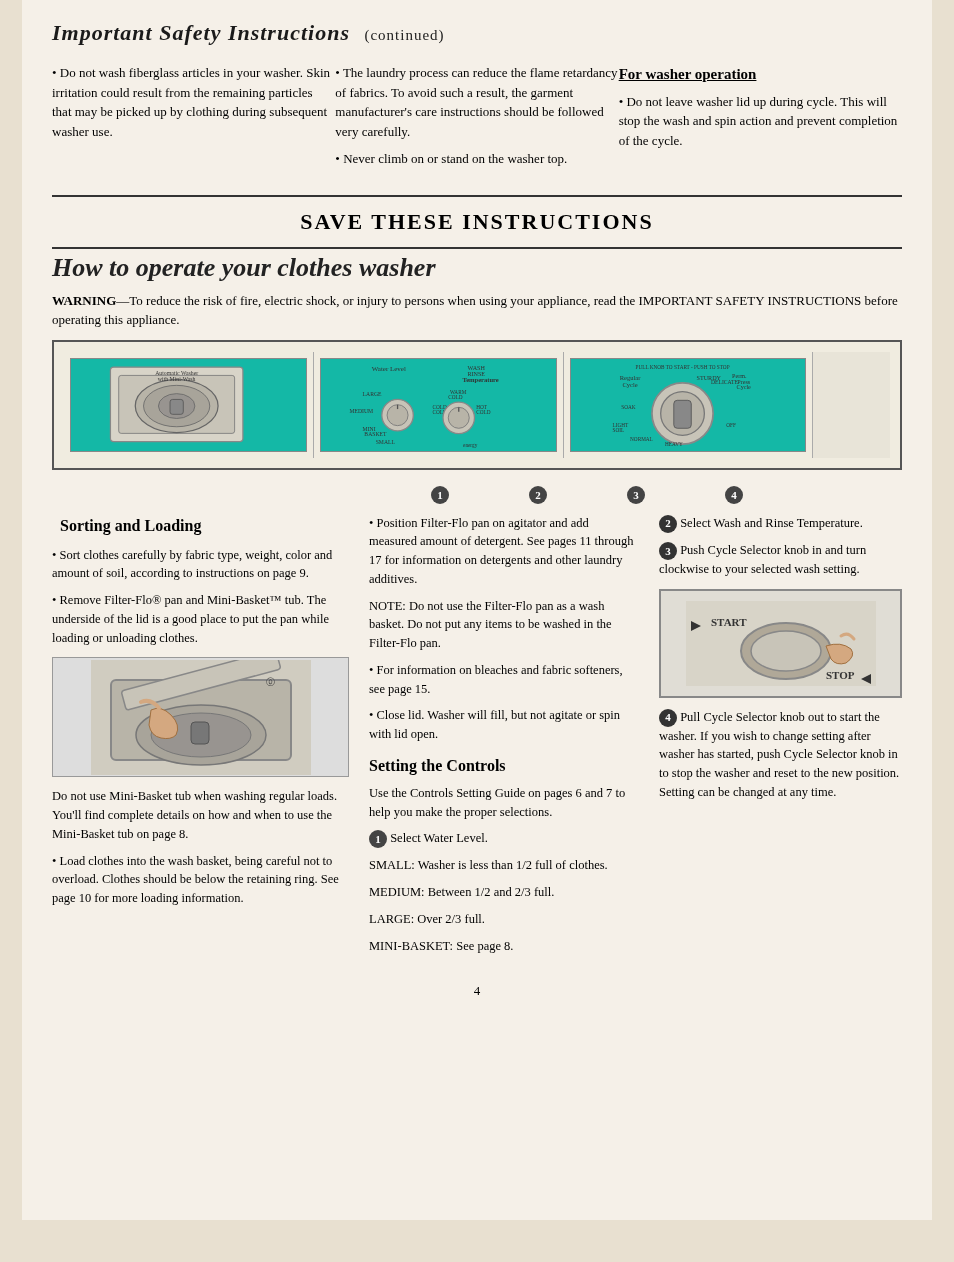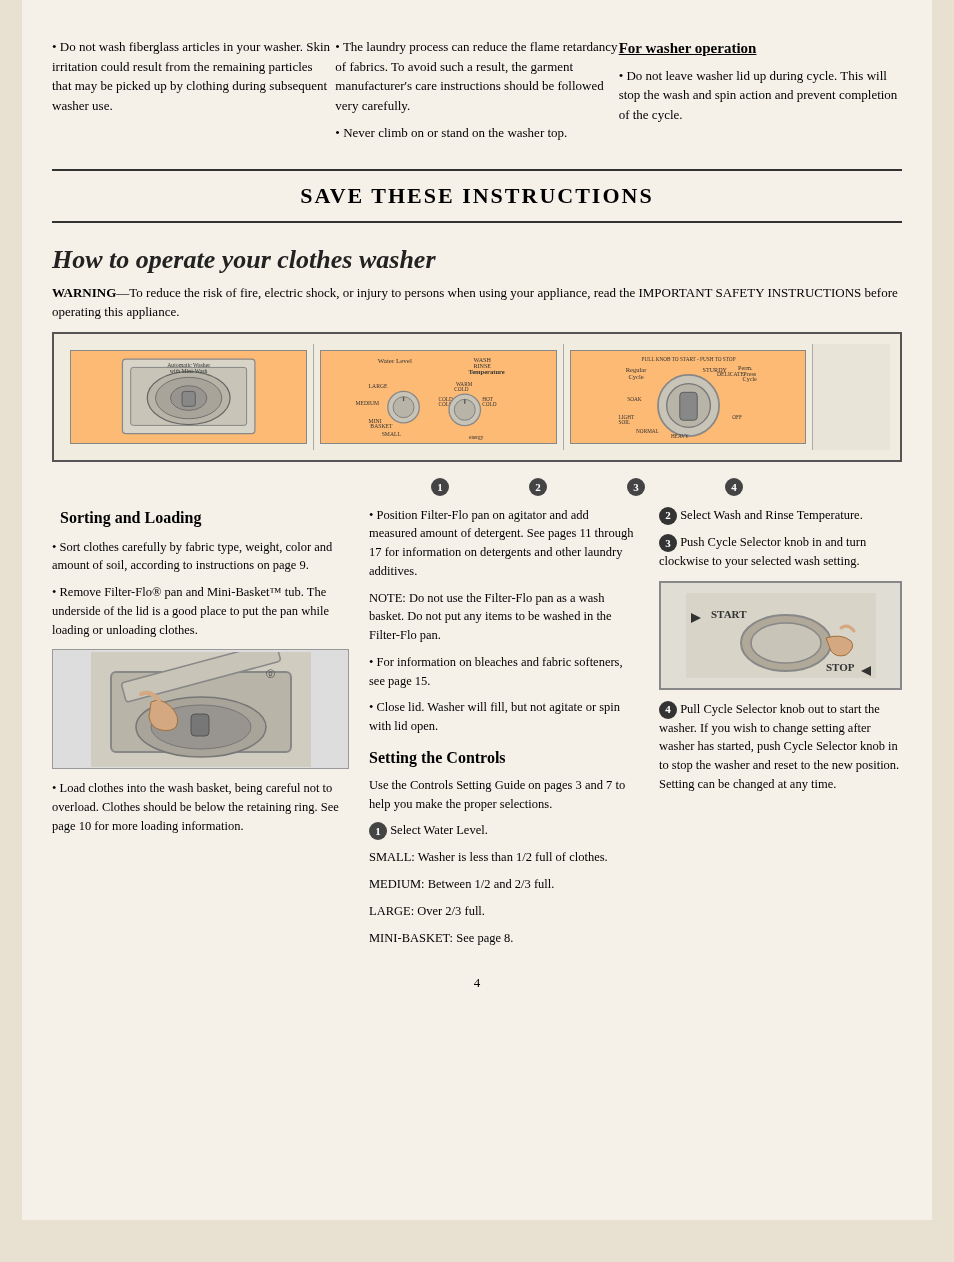--- a/index.html
+++ b/index.html
@@ -35,21 +35,21 @@
       font-size: 15px;
       font-weight: bold;
       text-decoration: underline;
       margin-bottom: 6px;
     }
     .save-instructions {
       text-align: center;
       font-size: 22px;
       font-weight: bold;
       letter-spacing: 2px;
-      margin: 10px 0 22px 0;
+      margin: 10px 0 4px 0;
       border-top: 2px solid #333;
       border-bottom: 2px solid #333;
       padding: 12px 0;
     }
     
     .section-title {
       font-family: 'Palatino Linotype', Palatino, serif;
       font-size: 26px;
       font-weight: bold;
       font-style: italic;
@@ -83,22 +83,22 @@
       border-right: 1px solid #aaa;
       padding: 6px;
     }
     .diagram-panel:last-child { border-right: none; }
     .diagram-inner {
       border: 1px solid #888;
       width: 100%;
       height: 100%;
       display: flex;
       align-items: center;
-      justify-content: center;
-      background: #fdba74;
+      justify-content: flex-start;
+      background: #14b8a6;
       position: relative;
     }
     
     .washer-svg { width: 90%; height: 90%; }
     
     .content-cols {
       display: flex;
       gap: 20px;
     }
     .col-left { flex: 1.1; font-size: 12.5px; line-height: 1.5; }
@@ -175,20 +175,26 @@
       font-size: 11px;
       font-weight: bold;
       vertical-align: middle;
     }
   </style>
 </head>
 <body>
 
 <div class="page">
 
+  <div style="margin-bottom:14px;">
+    <span style="font-family:'Palatino Linotype',Palatino,serif;font-size:22px;font-weight:bold;font-style:italic;color:#1a1a1a;letter-spacing:1px;">
+      <span>Important Safety Instructions</span>
+      <span style="font-size:15px;font-style:normal;font-weight:normal;margin-left:8px;">(continued)</span>
+    </span>
+  </div>
 
   <div class="safety-cols">
     <div class="safety-col">
       <p>• Do not wash fiberglass articles in your washer. Skin irritation could result from the remaining particles that may be picked up by clothing during subsequent washer use.</p>
     </div>
     <div class="safety-col">
       <p>• The laundry process can reduce the flame retardancy of fabrics. To avoid such a result, the garment manufacturer's care instructions should be followed very carefully.</p>
       <p>• Never climb on or stand on the washer top.</p>
     </div>
     <div class="safety-col">
@@ -320,31 +326,32 @@
           <ellipse cx="110" cy="75" rx="50" ry="22" fill="#989490" stroke="#777" stroke-width="1"></ellipse>
 
           <path d="M 60 50 Q 70 45 80 55 Q 90 65 85 75 Q 80 80 70 78 Q 60 76 58 65 Z" fill="#d4a880" stroke="#a07040" stroke-width="1"></path>
           <path d="M 50 42 Q 60 38 68 48" fill="none" stroke="#d4a880" stroke-width="4" stroke-linecap="round"></path>
 
           <rect x="100" y="62" width="18" height="22" rx="4" fill="#777" stroke="#555" stroke-width="1"></rect>
           <text x="175" y="25" font-size="9" fill="#444">⓪</text>
         </svg>
       </div>
 
+      <p>Do not use Mini-Basket tub when washing regular loads. You'll find complete details on how and when to use the Mini-Basket tub on page 8.</p>
       <p>• Load clothes into the wash basket, being careful not to overload. Clothes should be below the retaining ring. See page 10 for more loading information.</p>
     </div>
 
     <div class="col-mid">
       <p>• Position Filter-Flo pan on agitator and add measured amount of detergent. See pages 11 through 17 for information on detergents and other laundry additives.</p>
       <p class="note-text">NOTE: Do not use the Filter-Flo pan as a wash basket. Do not put any items to be washed in the Filter-Flo pan.</p>
       <p>• For information on bleaches and fabric softeners, see page 15.</p>
       <p>• Close lid. Washer will fill, but not agitate or spin with lid open.</p>
 
       <h3>Setting the Controls</h3>
-      <p>Use the Controls Setting Guide on pages 3 and 7 to help you make the proper selections.</p>
+      <p>Use the Controls Setting Guide on pages 6 and 7 to help you make the proper selections.</p>
 
       <p>
         <span class="circle-num">1</span>
         <span>Select Water Level.</span>
       </p>
       <p>SMALL: Washer is less than 1/2 full of clothes.</p>
       <p>MEDIUM: Between 1/2 and 2/3 full.</p>
       <p>LARGE: Over 2/3 full.</p>
       <p>MINI-BASKET: See page 8.</p>
     </div>

